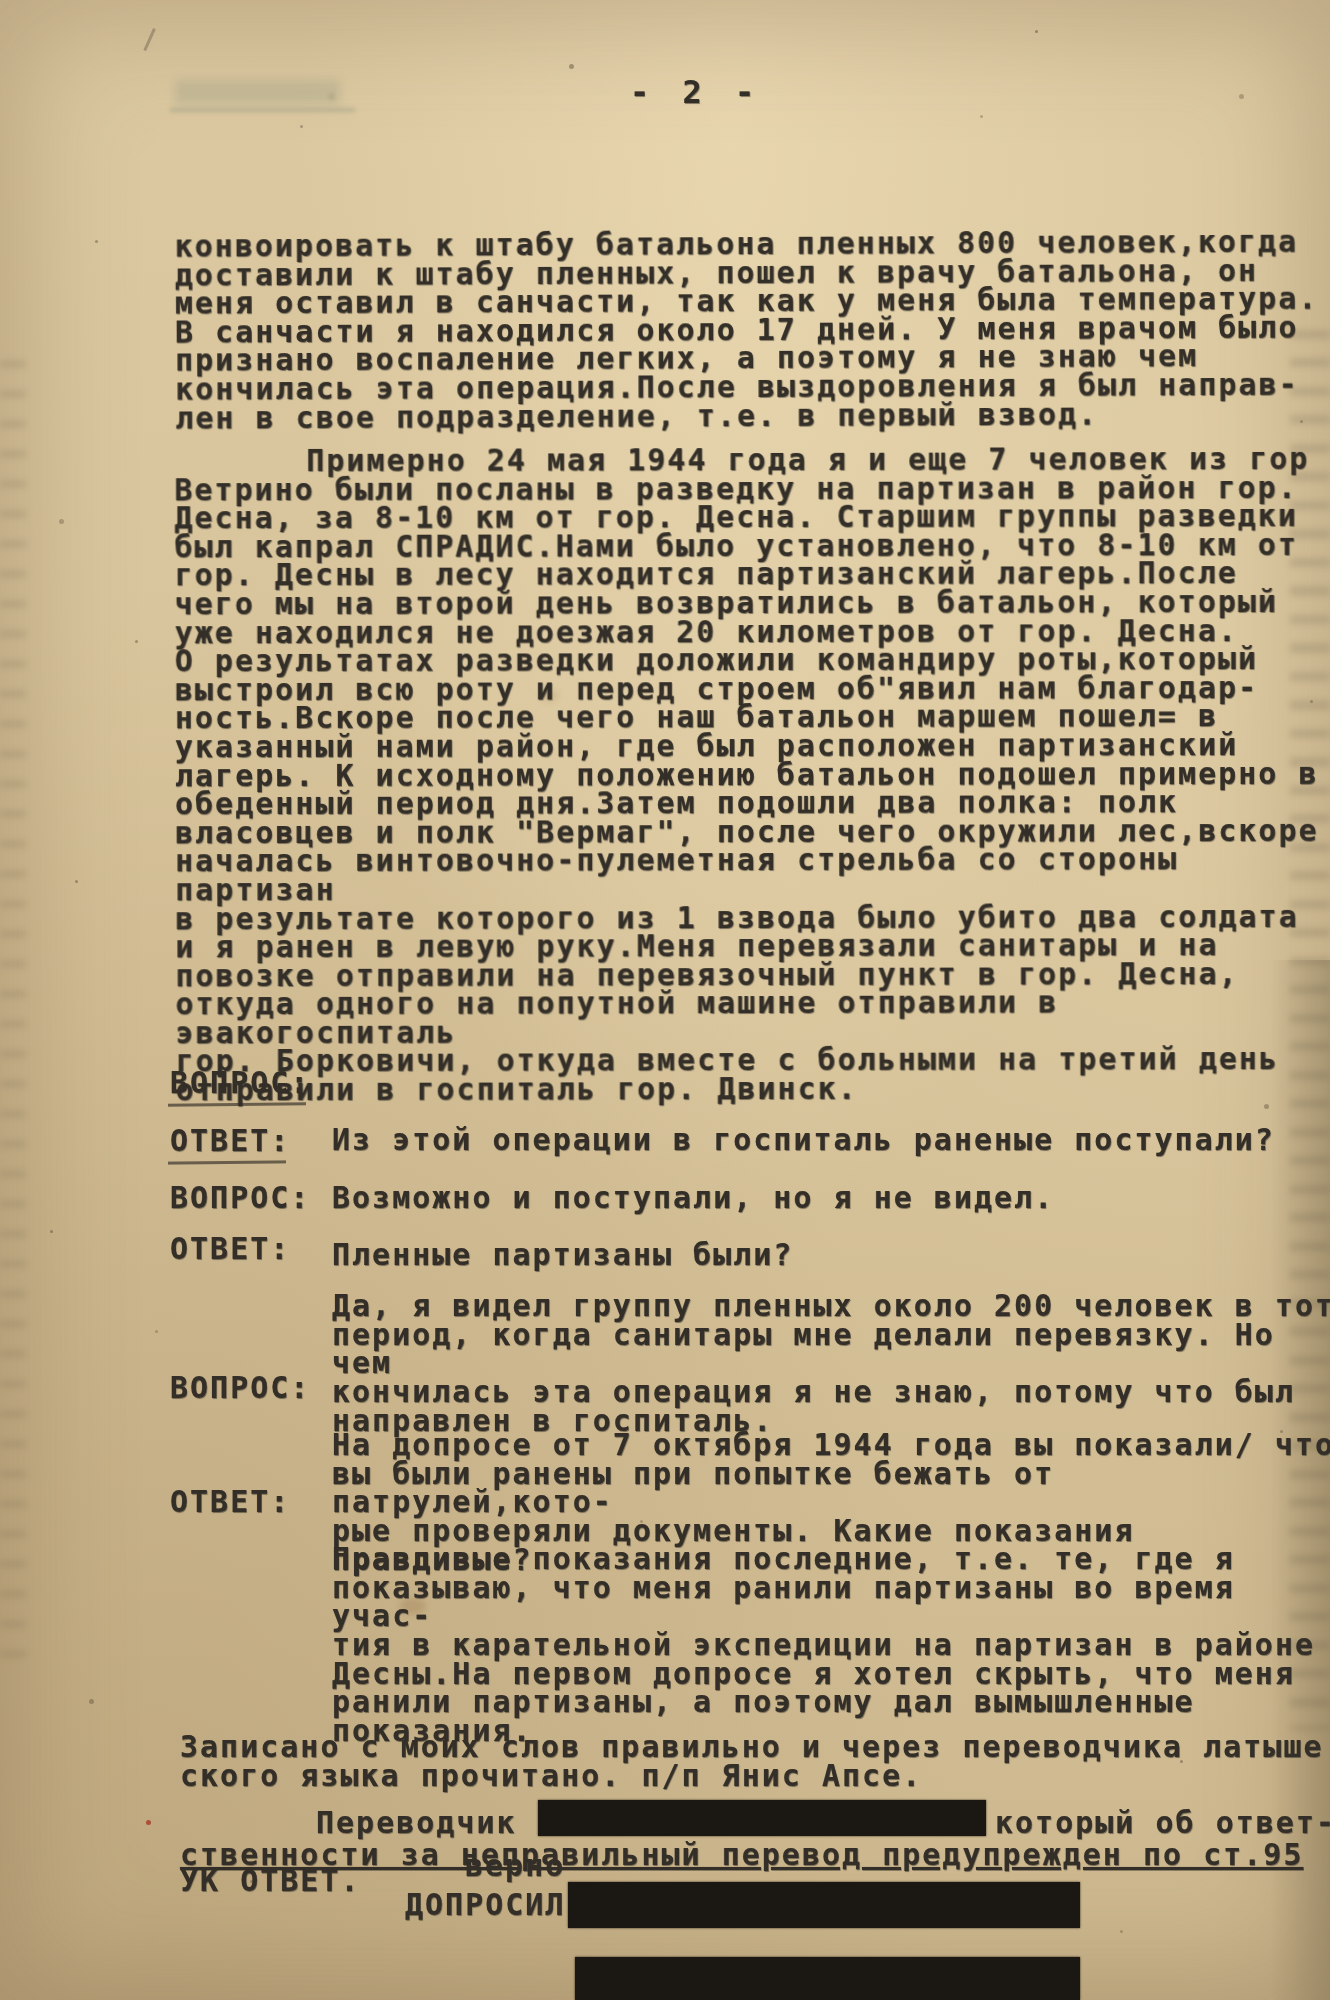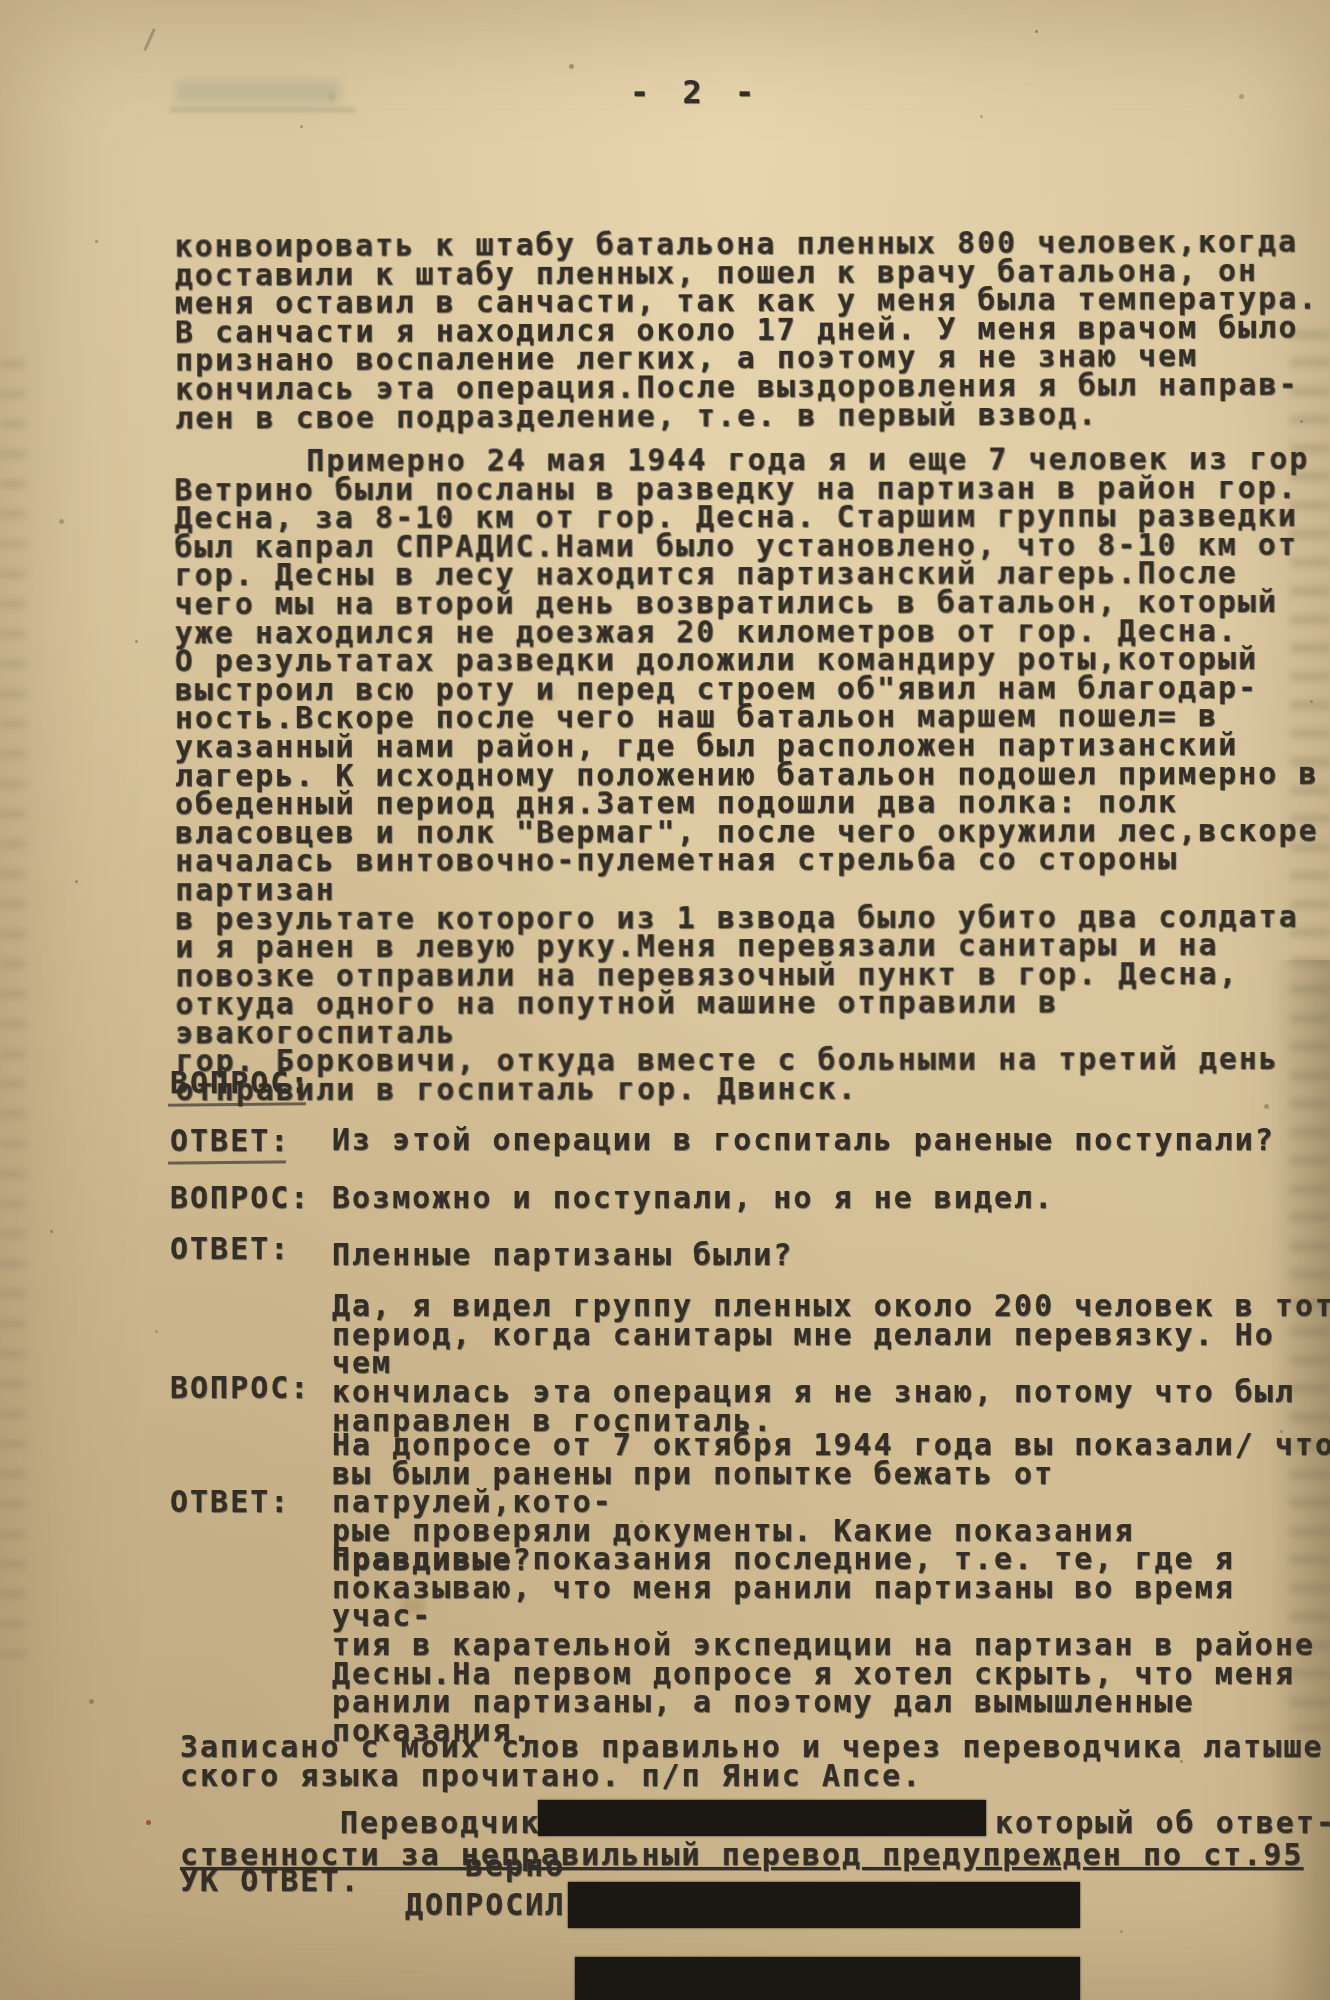--- a/index.html
+++ b/index.html
@@ -32,21 +32,21 @@
   .p2{left:175px;top:446px;width:1170px;text-indent:132px;transform:rotate(-0.12deg);}
   .qa{position:absolute;left:170px;padding-left:162px;width:1020px;}
   .qlabel{position:absolute;left:0;top:0;white-space:nowrap;}
   .qlabel.underlined::after{
     content:"";position:absolute;left:-2px;right:4px;bottom:-8px;height:3px;
     background:rgba(50,45,38,.65);transform:skewY(-0.6deg);filter:blur(.4px);
   }
   .qtext{white-space:pre-line;}
   .finished{left:527px;top:1672px;}
   .recorded{left:180px;top:1732px;width:1160px;line-height:29px;}
-  .tr-label{left:340px;top:1809px;text-align:right;}
+  .tr-label{left:316px;top:1809px;text-align:right;}
   .tr-tail{left:995px;top:1809px;white-space:nowrap;}
   .tr-cont{left:180px;top:1841px;white-space:nowrap;text-decoration:underline;}
   .tr-cont2{left:180px;top:1867px;}
   .interr{left:405px;top:1891px;}
   .verno{left:465px;top:1852px;}
   .redaction{position:absolute;background:#1b1813;box-shadow:0 0 2px rgba(20,16,10,.8);}
   .r1{left:538px;top:1800px;width:448px;height:36px;}
   .r2{left:568px;top:1882px;width:512px;height:46px;}
   .r3{left:575px;top:1957px;width:505px;height:43px;}
   

